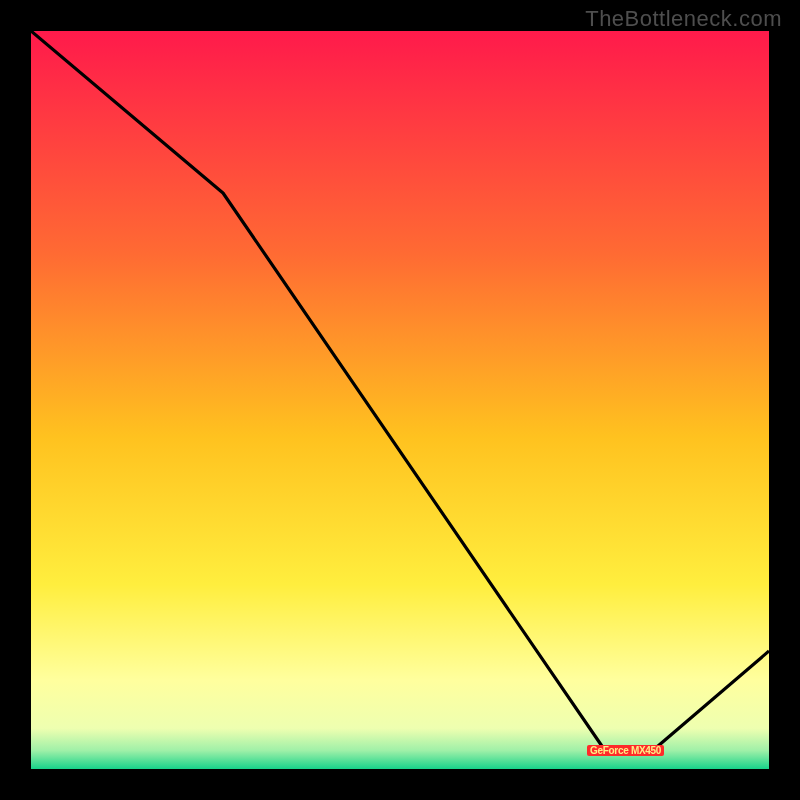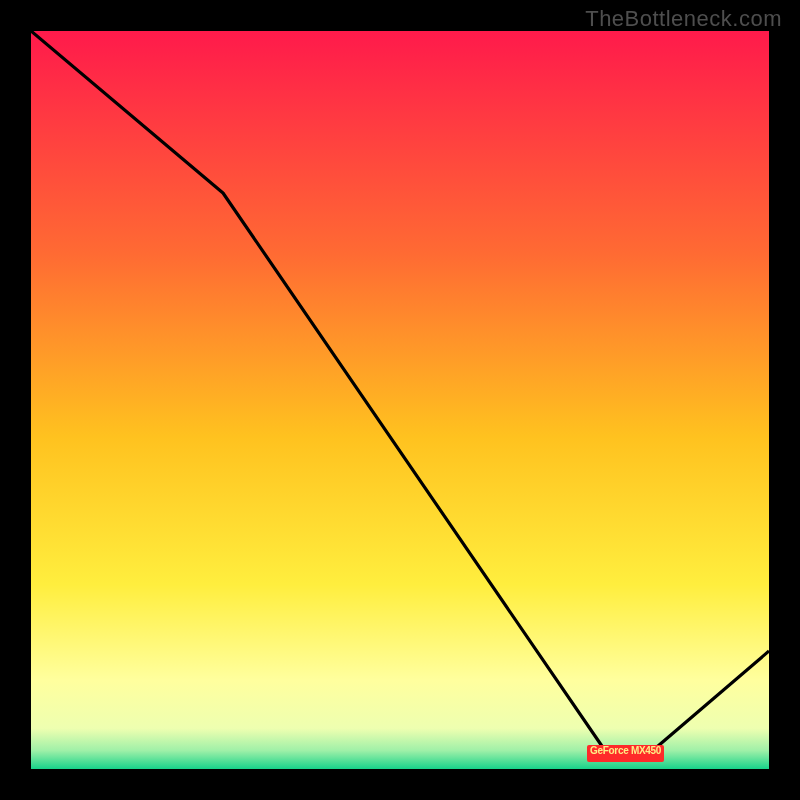--- a/index.html
+++ b/index.html
@@ -40,21 +40,21 @@
   }
   .badge {
     position: absolute;
     font-family: "Arial Narrow", Arial, sans-serif;
     font-stretch: condensed;
     font-size: 10px;
     font-weight: 700;
     color: #ffed85;
     background: #ff2a2a;
     border-radius: 2px;
-    padding: 1px 3px 7px 3px;
+    padding: 1px 3px 1px 3px;
     line-height: 9px;
     letter-spacing: -0.3px;
     white-space: nowrap;
   }
 </style>
 </head>
 <body>
 
 <div class="frame">
 

